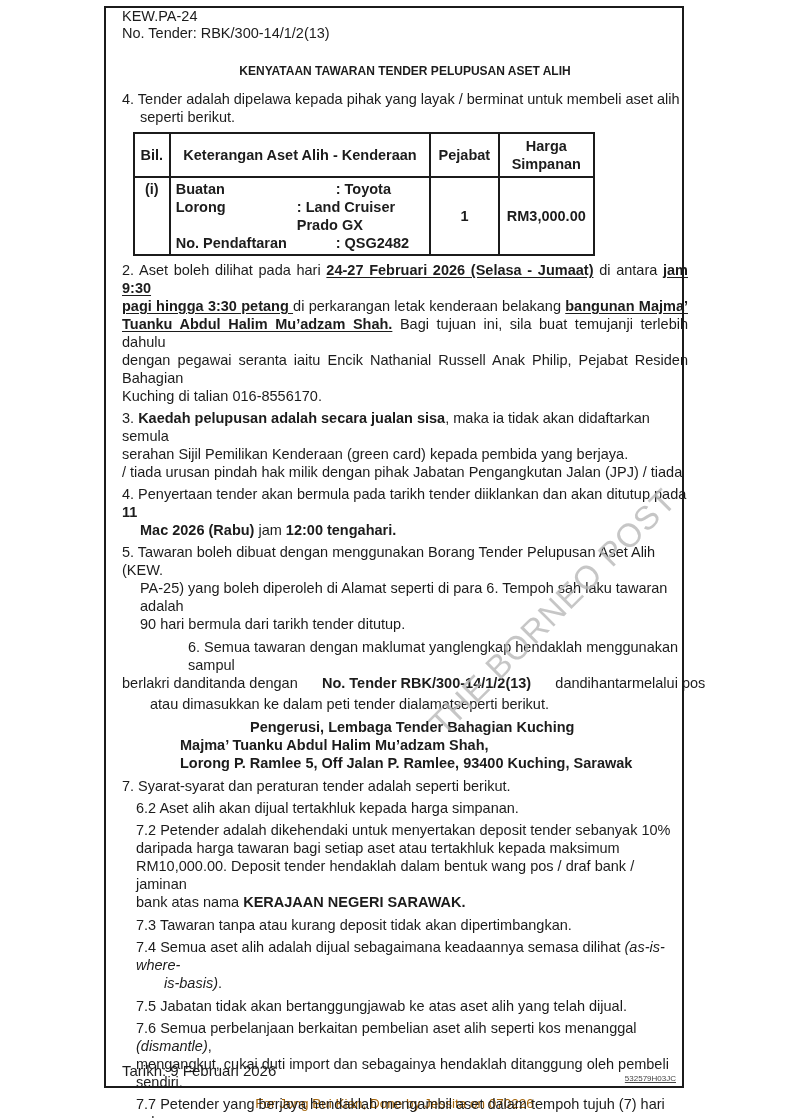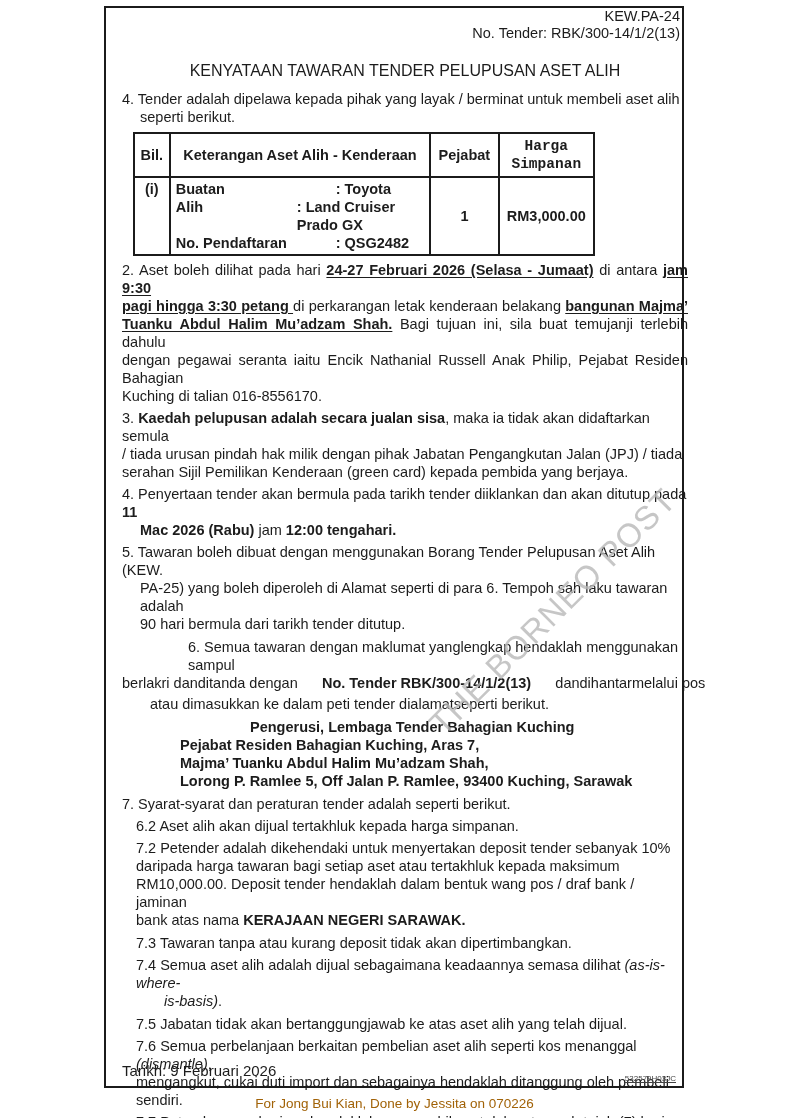--- a/index.html
+++ b/index.html
@@ -9,22 +9,22 @@
     overflow:hidden;
   }
   .sheet-border{
     position:absolute;left:104px;top:6px;width:576px;height:1078px;
     border:2px solid #1b1b1b;background:transparent;
   }
   .content{
     position:absolute;left:122px;top:8px;width:566px;
     font-size:14.5px;line-height:18px;z-index:1;
   }
-  .hdr-right{text-align:right;line-height:17px;margin-right:8px;}
-  .doc-title{margin-top:20px;text-align:center;font-weight:normal;font-size:16px;}
+  .hdr-right{text-align:left;line-height:17px;margin-right:8px;}
+  .doc-title{margin-top:20px;text-align:center;font-weight:bold;font-size:12px;}
   .block{margin-top:5px;}
   .line{min-height:18px;}
   .b{font-weight:bold;}
   .i{font-style:italic;}
   .u{text-decoration:underline;text-underline-offset:2px;}
   .jst{text-align:justify;text-align-last:justify;}
   .pre{white-space:pre;}
   .ind1{padding-left:18px;}
   .ind2{padding-left:28px;}
   .ind6{padding-left:66px;}
@@ -36,21 +36,21 @@
   
   .asset-table{
     border-collapse:collapse;margin:6px 0 0 11px;width:462px;
     font-size:14.5px;line-height:18px;
   }
   .asset-table th,.asset-table td{border:2px solid #1b1b1b;padding:2px 5px;}
   .asset-table th{font-weight:bold;text-align:center;padding:3px 4px;}
   .col-bil{width:34px;}
   .col-desc{width:314px;}
   .col-qty{width:76px;}
-  .col-price{width:97px;font-family:Liberation Mono, monospace;}
+  .col-price{width:97px;}
   .cell-bil{font-weight:bold;vertical-align:top;text-align:center;padding-top:4px;}
   .cell-desc{vertical-align:top;padding:4px 8px;}
   .kv{display:flex;}
   .kv .k{display:inline-block;width:160px;font-weight:bold;}
   .kv .v{font-weight:bold;}
   .cell-qty{text-align:center;vertical-align:middle;font-weight:bold;}
   .cell-price{text-align:center;vertical-align:middle;font-weight:bold;}
   
   .tarikh{position:absolute;left:122px;top:1062px;font-size:15px;z-index:1;}
   .doc-code{position:absolute;right:113px;top:1074px;font-size:8px;color:#444;z-index:1;text-decoration:underline;}
@@ -99,21 +99,21 @@
     </thead>
     <tbody>
       <tr>
         <td class="cell-bil">(i)</td>
         <td class="cell-desc">
           <div class="kv">
             <span class="k">Buatan</span>
             <span class="v">: Toyota</span>
           </div>
           <div class="kv">
-            <span class="k">Alih</span>
+            <span class="k">Lorong</span>
             <span class="v">: Land Cruiser Prado GX</span>
           </div>
           <div class="kv">
             <span class="k">No. Pendaftaran</span>
             <span class="v">: QSG2482</span>
           </div>
         </td>
         <td class="cell-qty">1</td>
         <td class="cell-price">RM3,000.00</td>
       </tr>
@@ -123,40 +123,39 @@
   <div>
       <div class="block m5">
         <div class="line jst"><span>2. Aset boleh dilihat pada hari </span><span class="b u">24-27 Februari 2026 (Selasa - Jumaat)</span><span> di antara </span><span class="b u">jam 9:30</span></div>
         <div class="line jst"><span class="b u">pagi hingga 3:30 petang </span><span>di perkarangan letak kenderaan belakang </span><span class="b u">bangunan Majma’</span></div>
         <div class="line jst"><span class="b u">Tuanku Abdul Halim Mu’adzam Shah.</span><span> Bagi tujuan ini, sila buat temujanji terlebih dahulu</span></div>
         <div class="line jst"><span>dengan pegawai seranta iaitu Encik Nathanial Russell Anak Philip, Pejabat Residen Bahagian</span></div>
         <div class="line"><span>Kuching di talian 016-8556170.</span></div>
       </div>
       <div class="block m4">
         <div class="line"><span>3. </span><span class="b">Kaedah pelupusan adalah secara jualan sisa</span><span>, maka ia tidak akan didaftarkan semula</span></div>
+        <div class="line"><span>serahan Sijil Pemilikan Kenderaan (green card) kepada pembida yang berjaya.</span></div>
         <div class="line"><span>/ tiada urusan pindah hak milik dengan pihak Jabatan Pengangkutan Jalan (JPJ) / tiada</span></div>
-        <div class="line"><span>serahan Sijil Pemilikan Kenderaan (green card) kepada pembida yang berjaya.</span></div>
       </div>
       <div class="block m4">
         <div class="line"><span>4. Penyertaan tender akan bermula pada tarikh tender diiklankan dan akan ditutup pada </span><span class="b">11</span></div>
         <div class="line ind1"><span class="b">Mac 2026 (Rabu)</span><span> jam </span><span class="b">12:00 tengahari.</span></div>
       </div>
       <div class="block m4">
         <div class="line"><span>5. Tawaran boleh dibuat dengan menggunakan Borang Tender Pelupusan Aset Alih (KEW.</span></div>
         <div class="line ind1"><span>PA-25) yang boleh diperoleh di Alamat seperti di para 6. Tempoh sah laku tawaran adalah</span></div>
         <div class="line ind1"><span>90 hari bermula dari tarikh tender ditutup.</span></div>
       </div>
       <div class="block m5">
         <div class="line ind6"><span>6. Semua tawaran dengan maklumat yanglengkap hendaklah menggunakan sampul</span></div>
         <div class="line pre"><span>berlakri danditanda dengan      </span><span class="b">No. Tender RBK/300-14/1/2(13)</span><span>      dandihantarmelalui pos</span></div>
         <div class="line ind2 gap3"><span>atau dimasukkan ke dalam peti tender dialamatseperti berikut.</span></div>
       </div>
       <div class="block m5">
         <div class="line inda1"><span class="b">Pengerusi, Lembaga Tender Bahagian Kuching</span></div>
-        <div class="line inda2"><span class="b">Pejabat Residen Bahagian Kuching, Aras 7,</span></div>
         <div class="line inda2"><span class="b">Majma’ Tuanku Abdul Halim Mu’adzam Shah,</span></div>
         <div class="line inda2"><span class="b">Lorong P. Ramlee 5, Off Jalan P. Ramlee, 93400 Kuching, Sarawak</span></div>
       </div>
       <div class="block m5">
         <div class="line"><span>7. Syarat-syarat dan peraturan tender adalah seperti berikut.</span></div>
       </div>
       <div class="block sub m4">
         <div class="line"><span>6.2 Aset alih akan dijual tertakhluk kepada harga simpanan.</span></div>
       </div>
       <div class="block sub m4">

